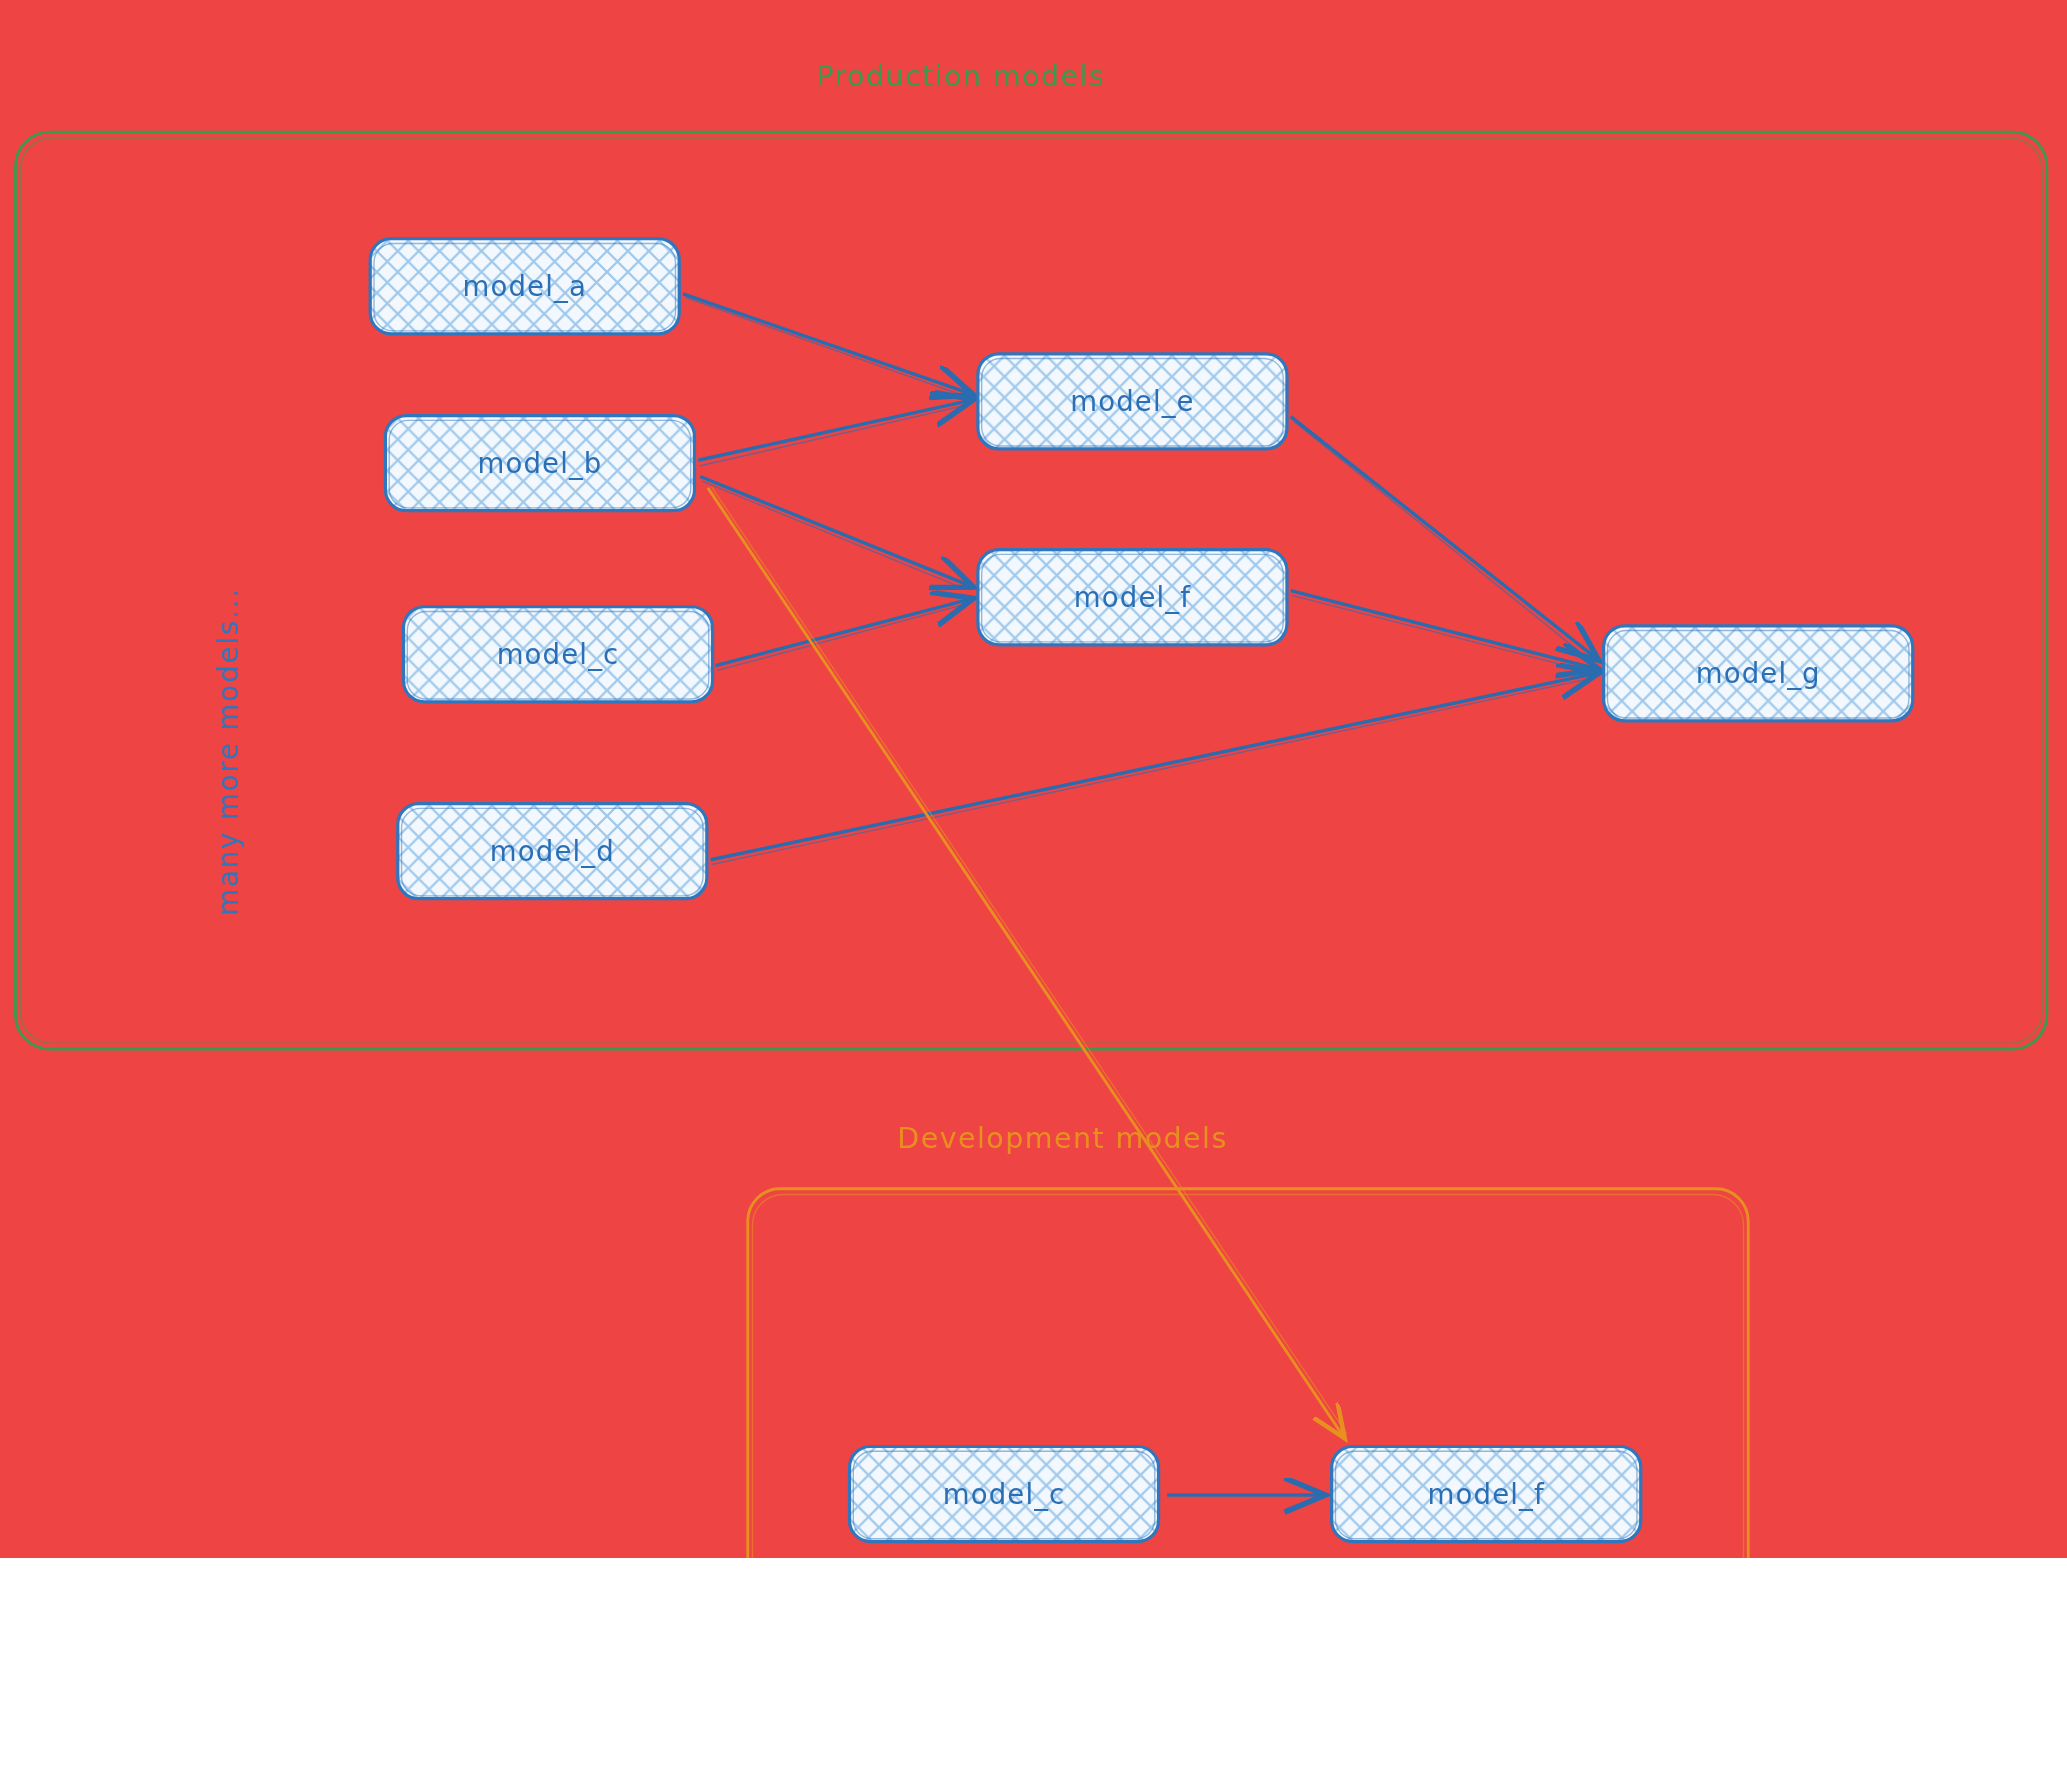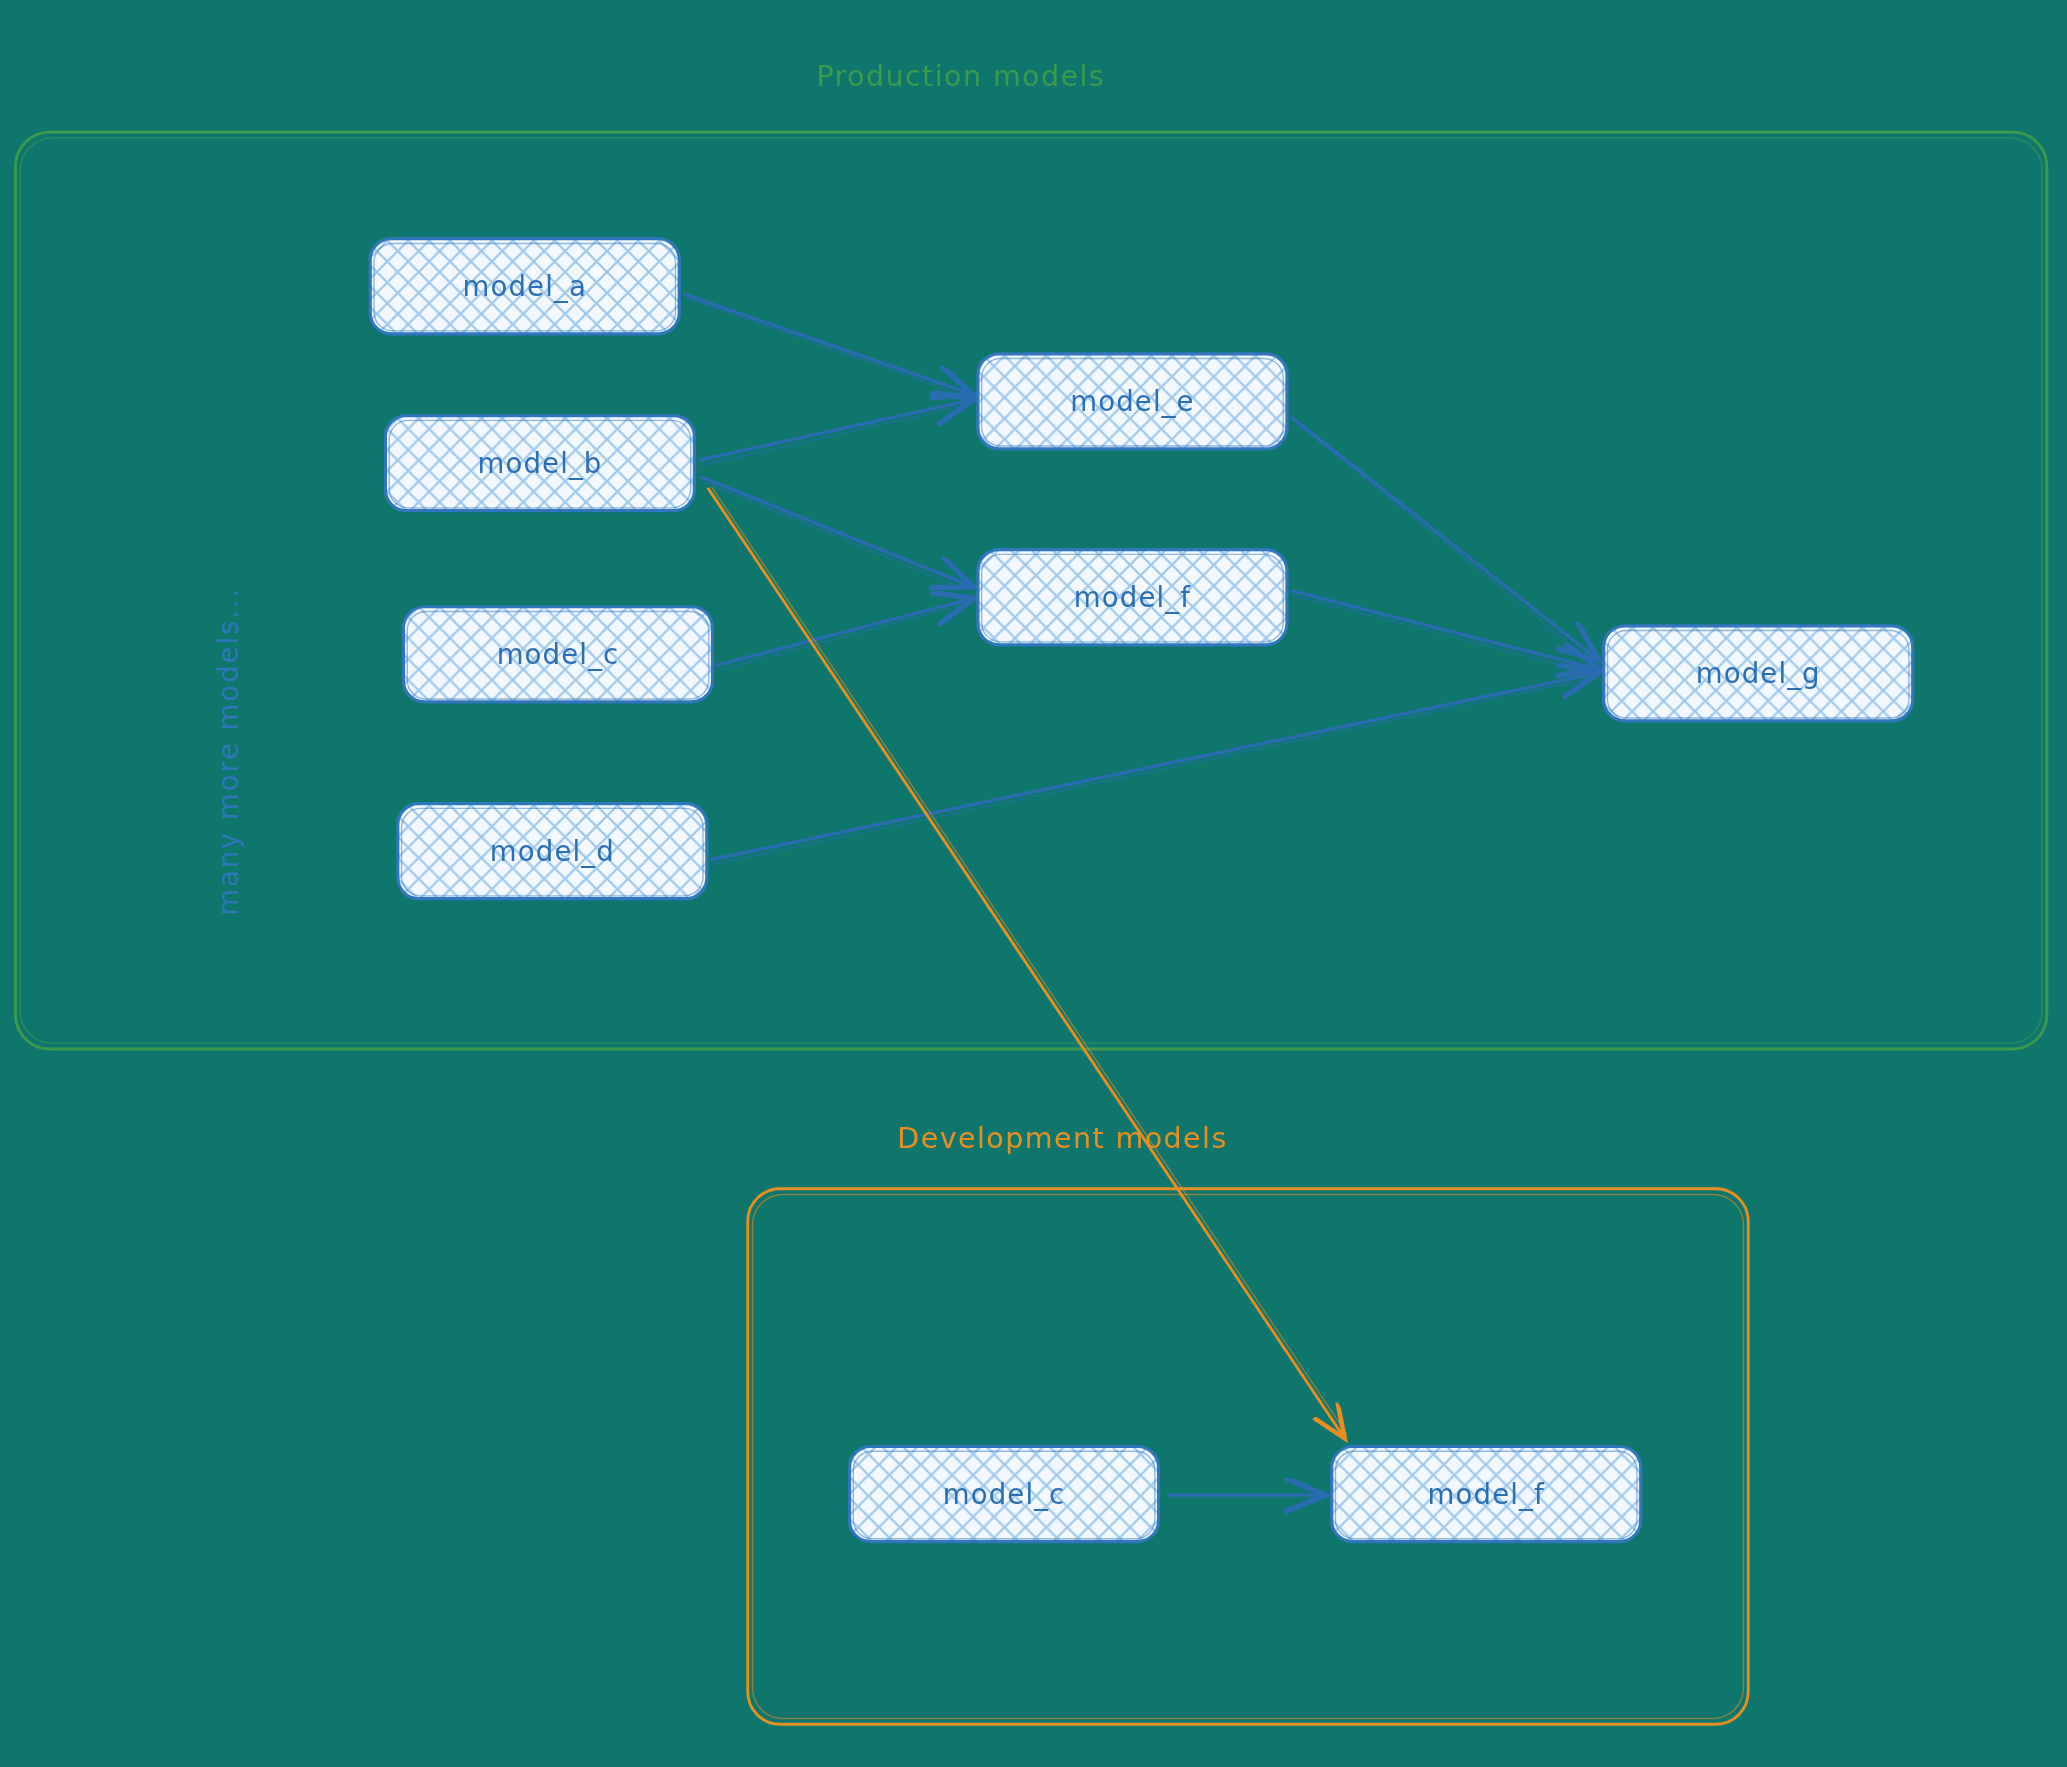--- a/index.html
+++ b/index.html
@@ -7,22 +7,22 @@
     margin: 0;
     padding: 0;
     background: #ffffff;
   }
   body {
     font-family: "DejaVu Sans", sans-serif;
   }
   #canvas {
     position: relative;
     width: 2068px;
-    height: 1767px;
-    background: #0f766e;
+    height: 1558px;
+    background: #ef4444;
     overflow: hidden;
   }
   #diagram-svg {
     position: absolute;
     left: 0;
     top: 0;
     width: 2068px;
     height: 1767px;
   }
   .group-title {

